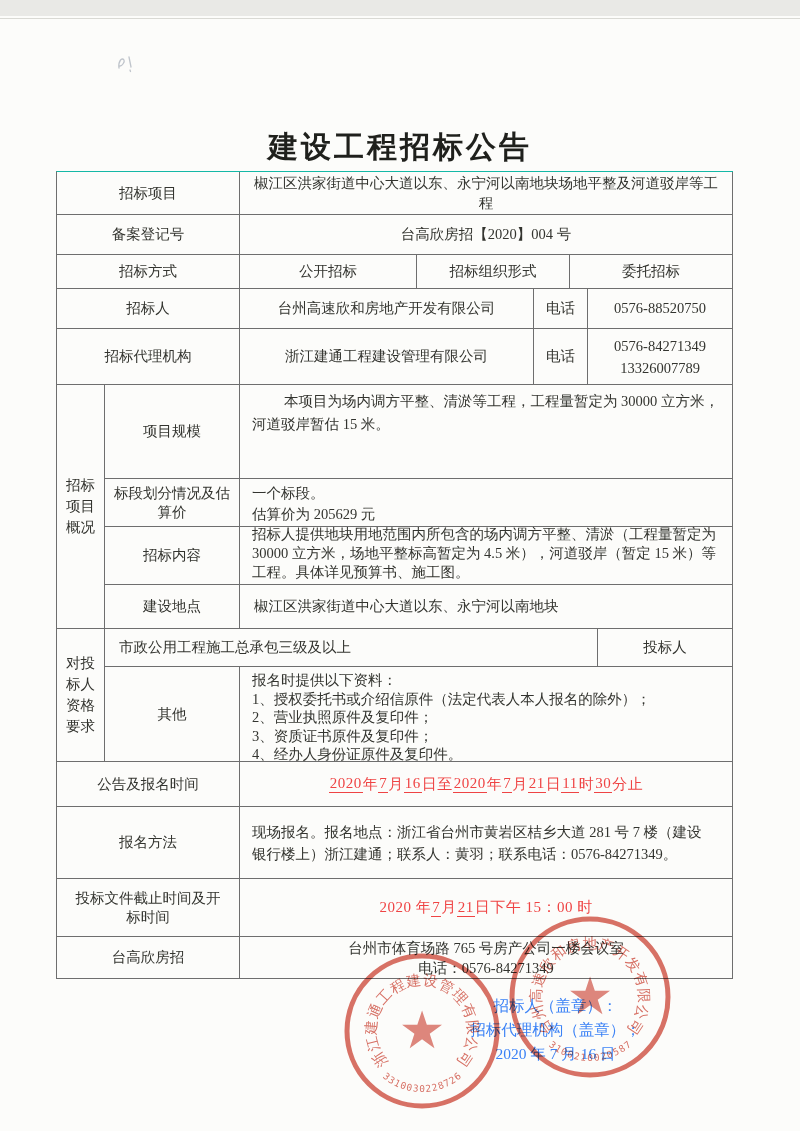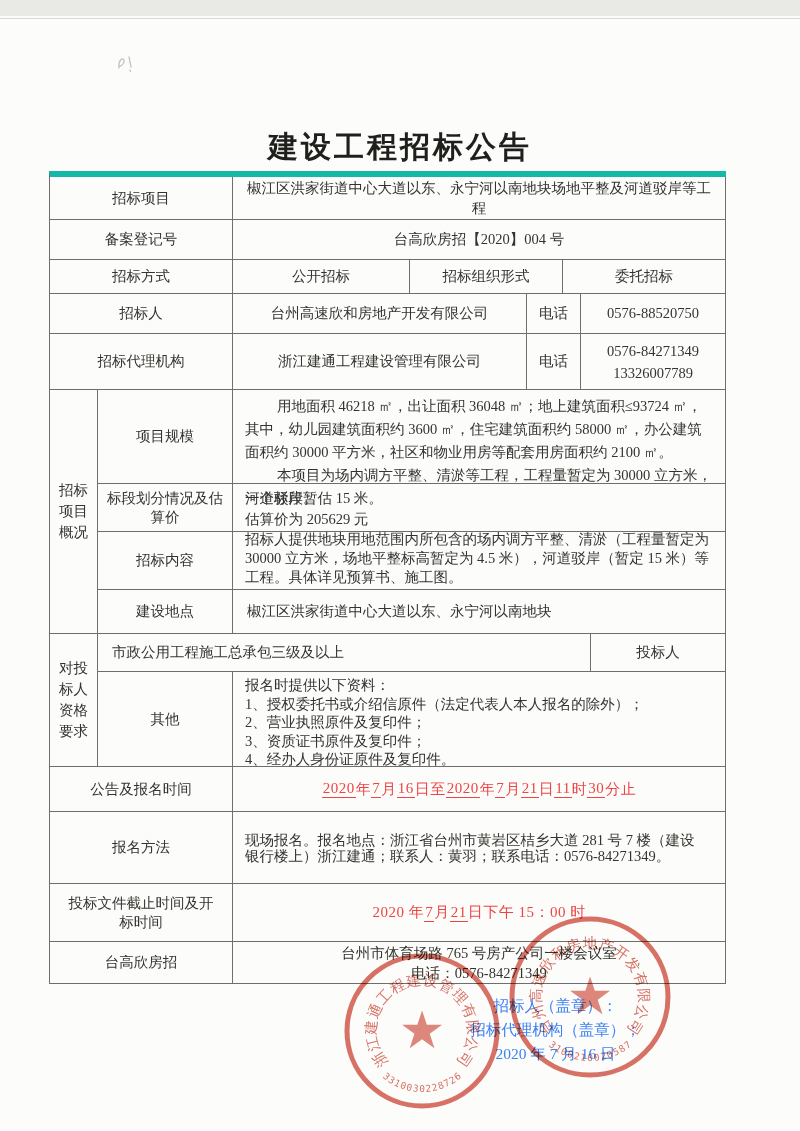--- a/index.html
+++ b/index.html
@@ -14,22 +14,22 @@
     color:#33342f;
   }
   .scan-top-line{position:absolute;top:2px;left:0;width:100%;height:1px;background:#d9d9d4;}
   .pencil-mark{position:absolute;left:116px;top:36px;opacity:.55;}
   .doc-title{
     position:absolute;top:111px;left:0;width:100%;
     text-align:center;font-family:"Liberation Sans","DejaVu Sans",sans-serif;
     font-size:30px;font-weight:700;letter-spacing:3px;color:#1f201c;
   }
   .tbl{
-    position:absolute;left:49px;top:155px;width:676px;
-    border-top:6px solid #14b8a6;border-left:1px solid #6e6e6e;
+    position:absolute;left:56px;top:155px;width:676px;
+    border-top:1px solid #14b8a6;border-left:1px solid #6e6e6e;
     font-size:14.5px;
   }
   .tr{display:flex;}
   .td{
     box-sizing:border-box;
     border-right:1px solid #6e6e6e;border-bottom:1px solid #6e6e6e;
     display:flex;align-items:center;
   }
   .center{justify-content:center;text-align:center;}
   .lab{width:183px;justify-content:center;text-align:center;padding:2px 14px;line-height:19px;}
@@ -113,21 +113,20 @@
         <span>13326007789</span>
       </div>
     </div>
 
     <div class="group">
       <div class="side-cell">招标项目概况</div>
       <div class="group-rows">
         <div class="tr r6">
           <div class="td sublab">项目规模</div>
           <div class="td fill paras">
-            <p>用地面积 46218 ㎡，出让面积 36048 ㎡；地上建筑面积≤93724 ㎡，其中，幼儿园建筑面积约 3600 ㎡，住宅建筑面积约 58000 ㎡，办公建筑面积约 30000 平方米，社区和物业用房等配套用房面积约 2100 ㎡。</p>
             <p>本项目为场内调方平整、清淤等工程，工程量暂定为 30000 立方米，河道驳岸暂估 15 米。</p>
           </div>
         </div>
         <div class="tr r7">
           <div class="td sublab">标段划分情况及估算价</div>
           <div class="td fill lines">
             <div>一个标段。</div>
             <div>估算价为 205629 元</div>
           </div>
         </div>
@@ -181,21 +180,21 @@
           <span> 日 </span>
           <span class="u">11</span>
           <span> 时 </span>
           <span class="u">30</span>
           <span> 分止</span>
         </div>
     </div>
 
     <div class="tr r13">
       <div class="td lab">报名方法</div>
-      <div class="td fill" style="padding:4px 26px 4px 12px;line-height:16px">现场报名。报名地点：浙江省台州市黄岩区桔乡大道 281 号 7 楼（建设银行楼上）浙江建通；联系人：黄羽；联系电话：0576-84271349。</div>
+      <div class="td fill" style="padding:4px 26px 4px 12px;line-height:22px">现场报名。报名地点：浙江省台州市黄岩区桔乡大道 281 号 7 楼（建设银行楼上）浙江建通；联系人：黄羽；联系电话：0576-84271349。</div>
     </div>
 
     <div class="tr r14">
       <div class="td lab">投标文件截止时间及开标时间</div>
       <div class="td fill center faded">
           <span>2020 年 </span>
           <span class="u">7</span>
           <span> 月 </span>
           <span class="u">21</span>
           <span> 日下午 15：00 时</span>

